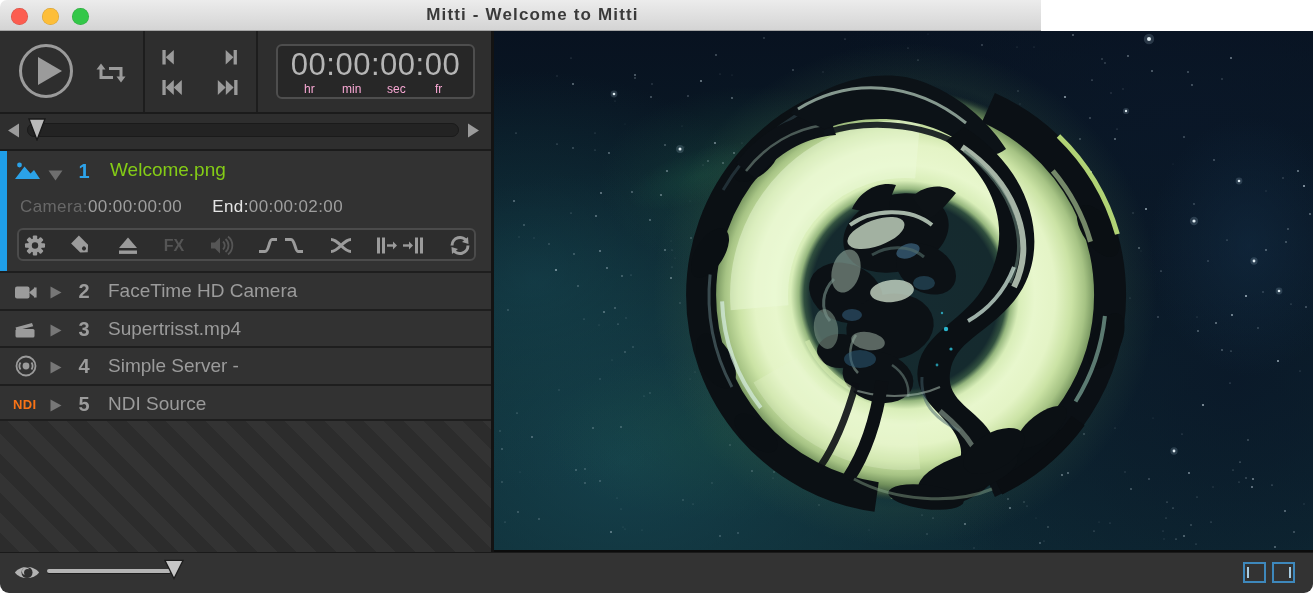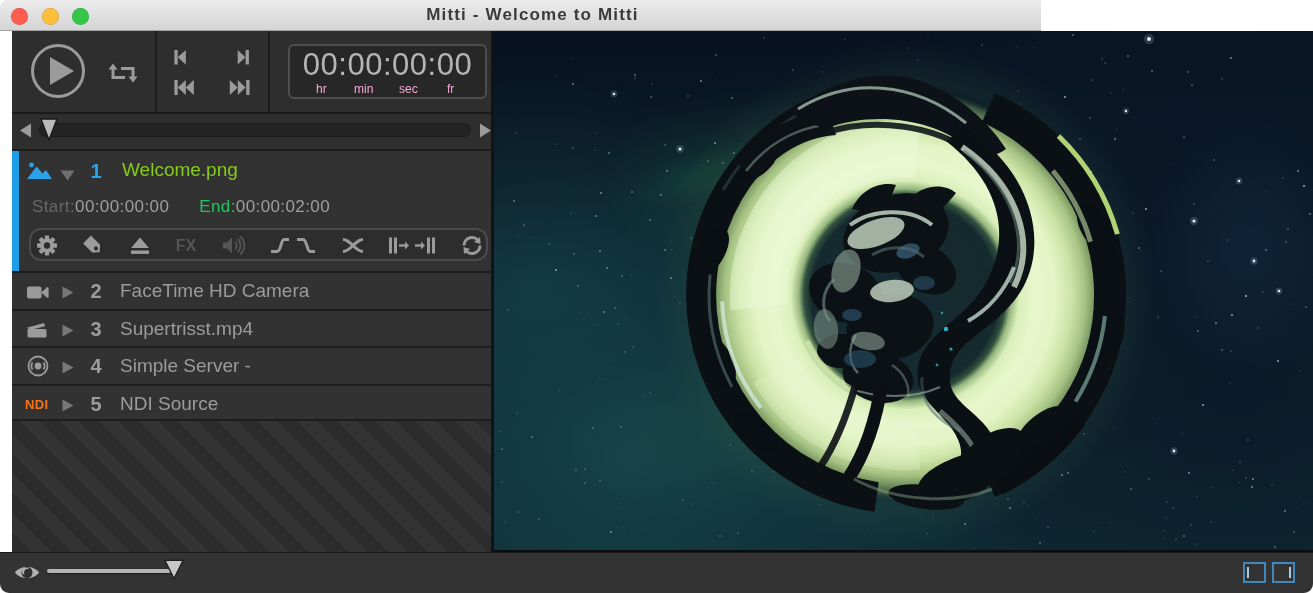--- a/index.html
+++ b/index.html
@@ -1,31 +1,31 @@
 <!DOCTYPE html>
 <html><head><meta charset="utf-8"><style>
 * { margin:0; padding:0; box-sizing:border-box; }
 html,body { width:1313px; height:593px; background:#ffffff; font-family:"Liberation Sans", sans-serif; }
 .win { position:absolute; left:0; top:0; width:1313px; height:593px; border-radius:7px 7px 9px 9px; overflow:hidden; }
 .titlebar { position:absolute; left:0; top:0; width:1041px; height:31px; background:linear-gradient(#ececec,#d4d4d4); border-bottom:1px solid #a5a5a5;padding-left:12px; }
 .light { position:absolute; top:8px; width:17px; height:17px; border-radius:50%; box-shadow: inset 0 0 0 0.5px rgba(0,0,0,0.18); }
 .title { position:absolute; width:100%; text-align:center; top:5px; font-size:17px; font-weight:bold; color:#3a3a3a; letter-spacing:1.15px; }
-.panel { position:absolute; left:0; top:31px; width:491px; height:521px; background:#2e2e2e;margin-left:12px; }
+.panel { position:absolute; left:0; top:31px; width:491px; height:521px; background:#2e2e2e; }
 .vborder { position:absolute; left:491px; top:31px; width:3px; height:521px; background:#131313; }
 .vid { position:absolute; left:494px; top:31px; width:819px; height:521px; }
 .vdiv { position:absolute; top:0; width:2px; height:81px; background:#1d1d1d; }
 .hdiv { position:absolute; left:0; top:81px; width:491px; height:2px; background:#1b1b1b; }
 .tc { position:absolute; left:276px; top:13px; width:199px; height:55px; background:#272727; border:2px solid #4e4e4e; border-radius:6px; }
 .tcdig { position:absolute; left:0; top:1px; width:100%; text-align:center; font-size:31px; color:#b5b5b5; letter-spacing:0.5px; }
 .tclab { position:absolute; top:36px; font-size:12px; color:#f9a8d4; }
 .track { position:absolute; left:27px; top:92px; width:432px; height:14px; background:#232323; border:1px solid #1a1a1a; border-radius:7px; }
 .cue { position:absolute; left:0; top:118px; width:491px; height:123px; background:#323232; border-top:2px solid #1b1b1b; }
 .cuebar { position:absolute; left:0; top:0; width:7px; height:121px; background:#1f9ee8; }
 .num { position:absolute; font-size:20px; font-weight:bold; }
-.toolbar { position:absolute; left:17px; top:77px; width:459px; height:33px; background:#2d2d2d; border:2px solid #4b4b4b; border-radius:12px; }
+.toolbar { position:absolute; left:17px; top:77px; width:459px; height:33px; background:#2d2d2d; border:2px solid #4b4b4b; border-radius:6px; }
 .row { position:absolute; left:0; width:491px; height:37.5px; background:#323232; border-top:2px solid #1e1e1e; }
 .rowname { position:absolute; left:108px; top:7px; font-size:19px; color:#9b9b9b; }
 .stripes { position:absolute; left:0; top:390px; width:491px; height:131px;
   background:repeating-linear-gradient(45deg, #2c2c2c 0 14px, #333333 14px 28px); }
 .bottombar { position:absolute; left:0; top:552px; width:1313px; height:41px; background:#333333; border-top:1px solid #1a1a1a; }
 .bslider { position:absolute; left:47px; top:16px; width:124px; height:4px; background:#b5b5b5; border-radius:2px; box-shadow:0 1px 0 rgba(0,0,0,0.4); }
 .bluebox { position:absolute; top:9px; width:23px; height:21px; border:2.5px solid #3e88bc; }
 .blueline { position:absolute; top:3px; width:2px; height:11px; background:#a8cce2; }
 </style></head><body>
 <div class="win">
@@ -81,21 +81,21 @@
     <div style="position:absolute; left:15px; top:11px;"><svg width="26" height="18" viewBox="0 0 26 18">
 <circle cx="4.5" cy="3" r="2.4" fill="#2ba2e8"></circle>
 <path d="M 0,17 L 9.5,4.5 L 15.5,11.5 L 19,8 L 25,17 Z" fill="#2ba2e8"></path>
 </svg></div>
     <div style="position:absolute; left:48px; top:16px;"><svg width="15" height="11" viewBox="0 0 15 11">
             <path d="M 0.5,0.5 L 14.5,0.5 L 7.5,10.5 Z" fill="#6f6f6f"></path>
           </svg></div>
     <div class="num" style="left:76px; top:9px; width:16px; text-align:center; color:#2da3ea;">1</div>
     <div style="position:absolute; left:110px; top:8px; font-size:19px; color:#84cc16;">Welcome.png</div>
     <div style="position:absolute; left:20px; top:46px; font-size:17px; letter-spacing:0.4px;">
-      <span style="color:#686868;">Start:</span><span style="color:#9e9e9e;">00:00:00:00</span><span style="color:#22c55e; margin-left:30px;">End:</span><span style="color:#9e9e9e;">00:00:02:00</span>
+      <span style="color:#686868;">Camera:</span><span style="color:#9e9e9e;">00:00:00:00</span><span style="color:#e5e5e5; margin-left:30px;">End:</span><span style="color:#9e9e9e;">00:00:02:00</span>
     </div>
     <div class="toolbar"><svg width="457" height="31" viewBox="0 0 457 31">
             <g transform="translate(16,15.5)" fill="#9b9b9b">
               <circle r="7" fill="#9b9b9b"></circle>
               <rect x="-2.2" y="-10" width="4.4" height="5" rx="1" transform="rotate(0)"></rect>
               <rect x="-2.2" y="-10" width="4.4" height="5" rx="1" transform="rotate(45)"></rect>
               <rect x="-2.2" y="-10" width="4.4" height="5" rx="1" transform="rotate(90)"></rect>
               <rect x="-2.2" y="-10" width="4.4" height="5" rx="1" transform="rotate(135)"></rect>
               <rect x="-2.2" y="-10" width="4.4" height="5" rx="1" transform="rotate(180)"></rect>
               <rect x="-2.2" y="-10" width="4.4" height="5" rx="1" transform="rotate(225)"></rect>

